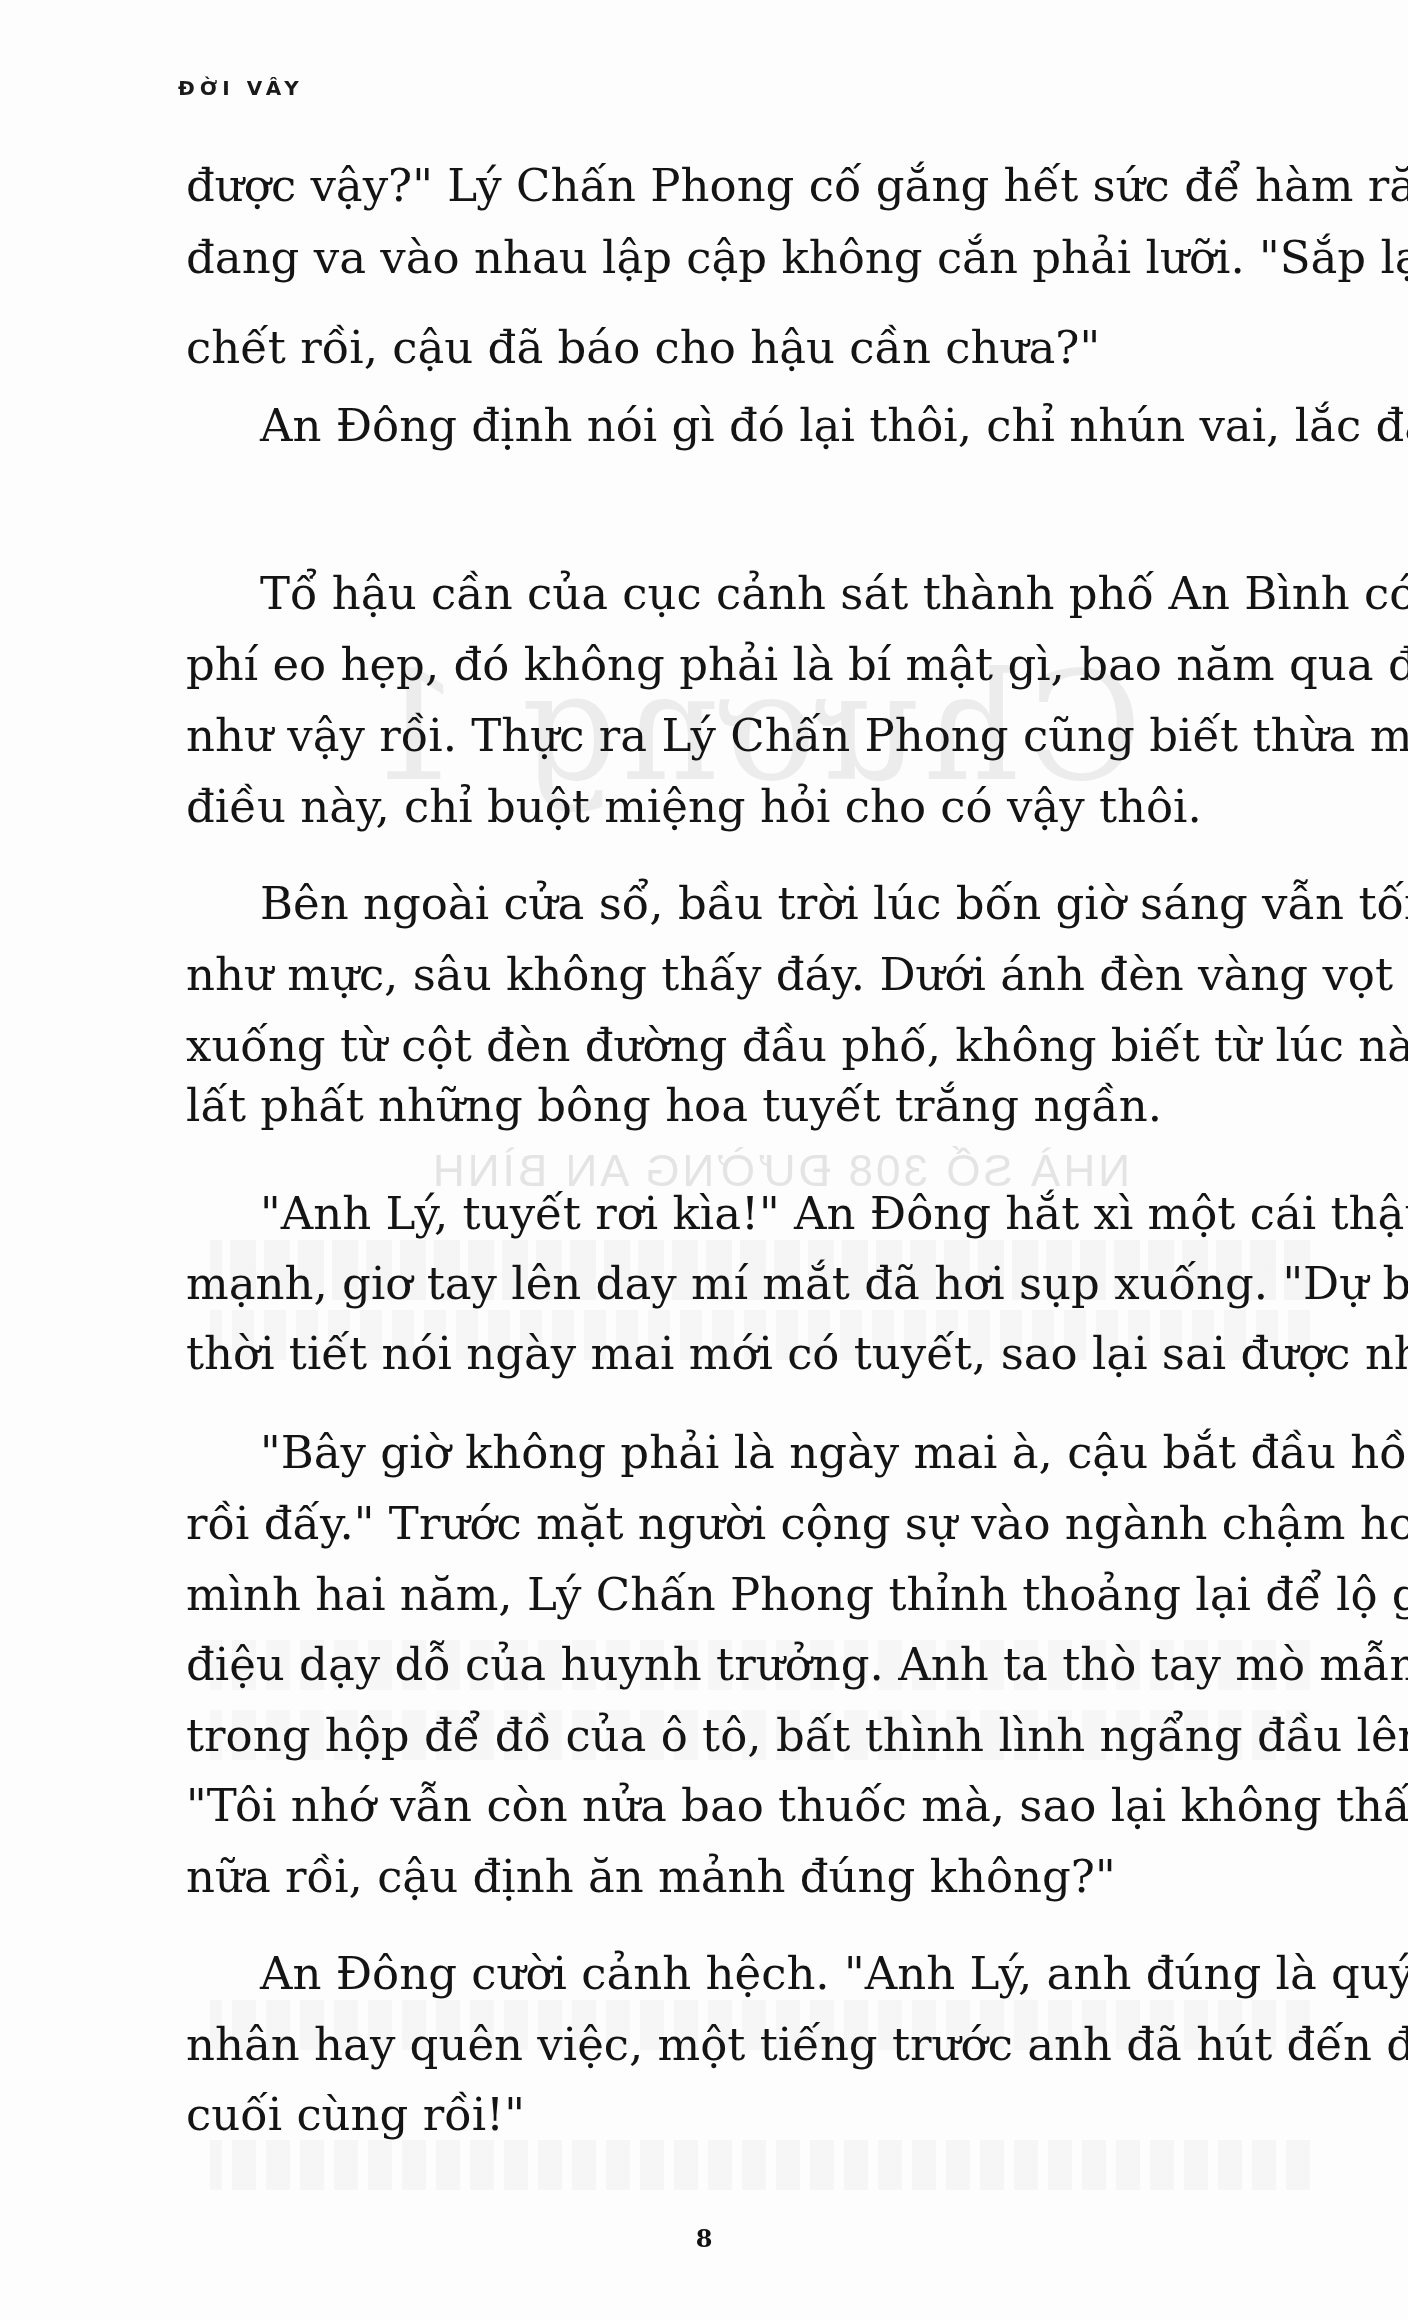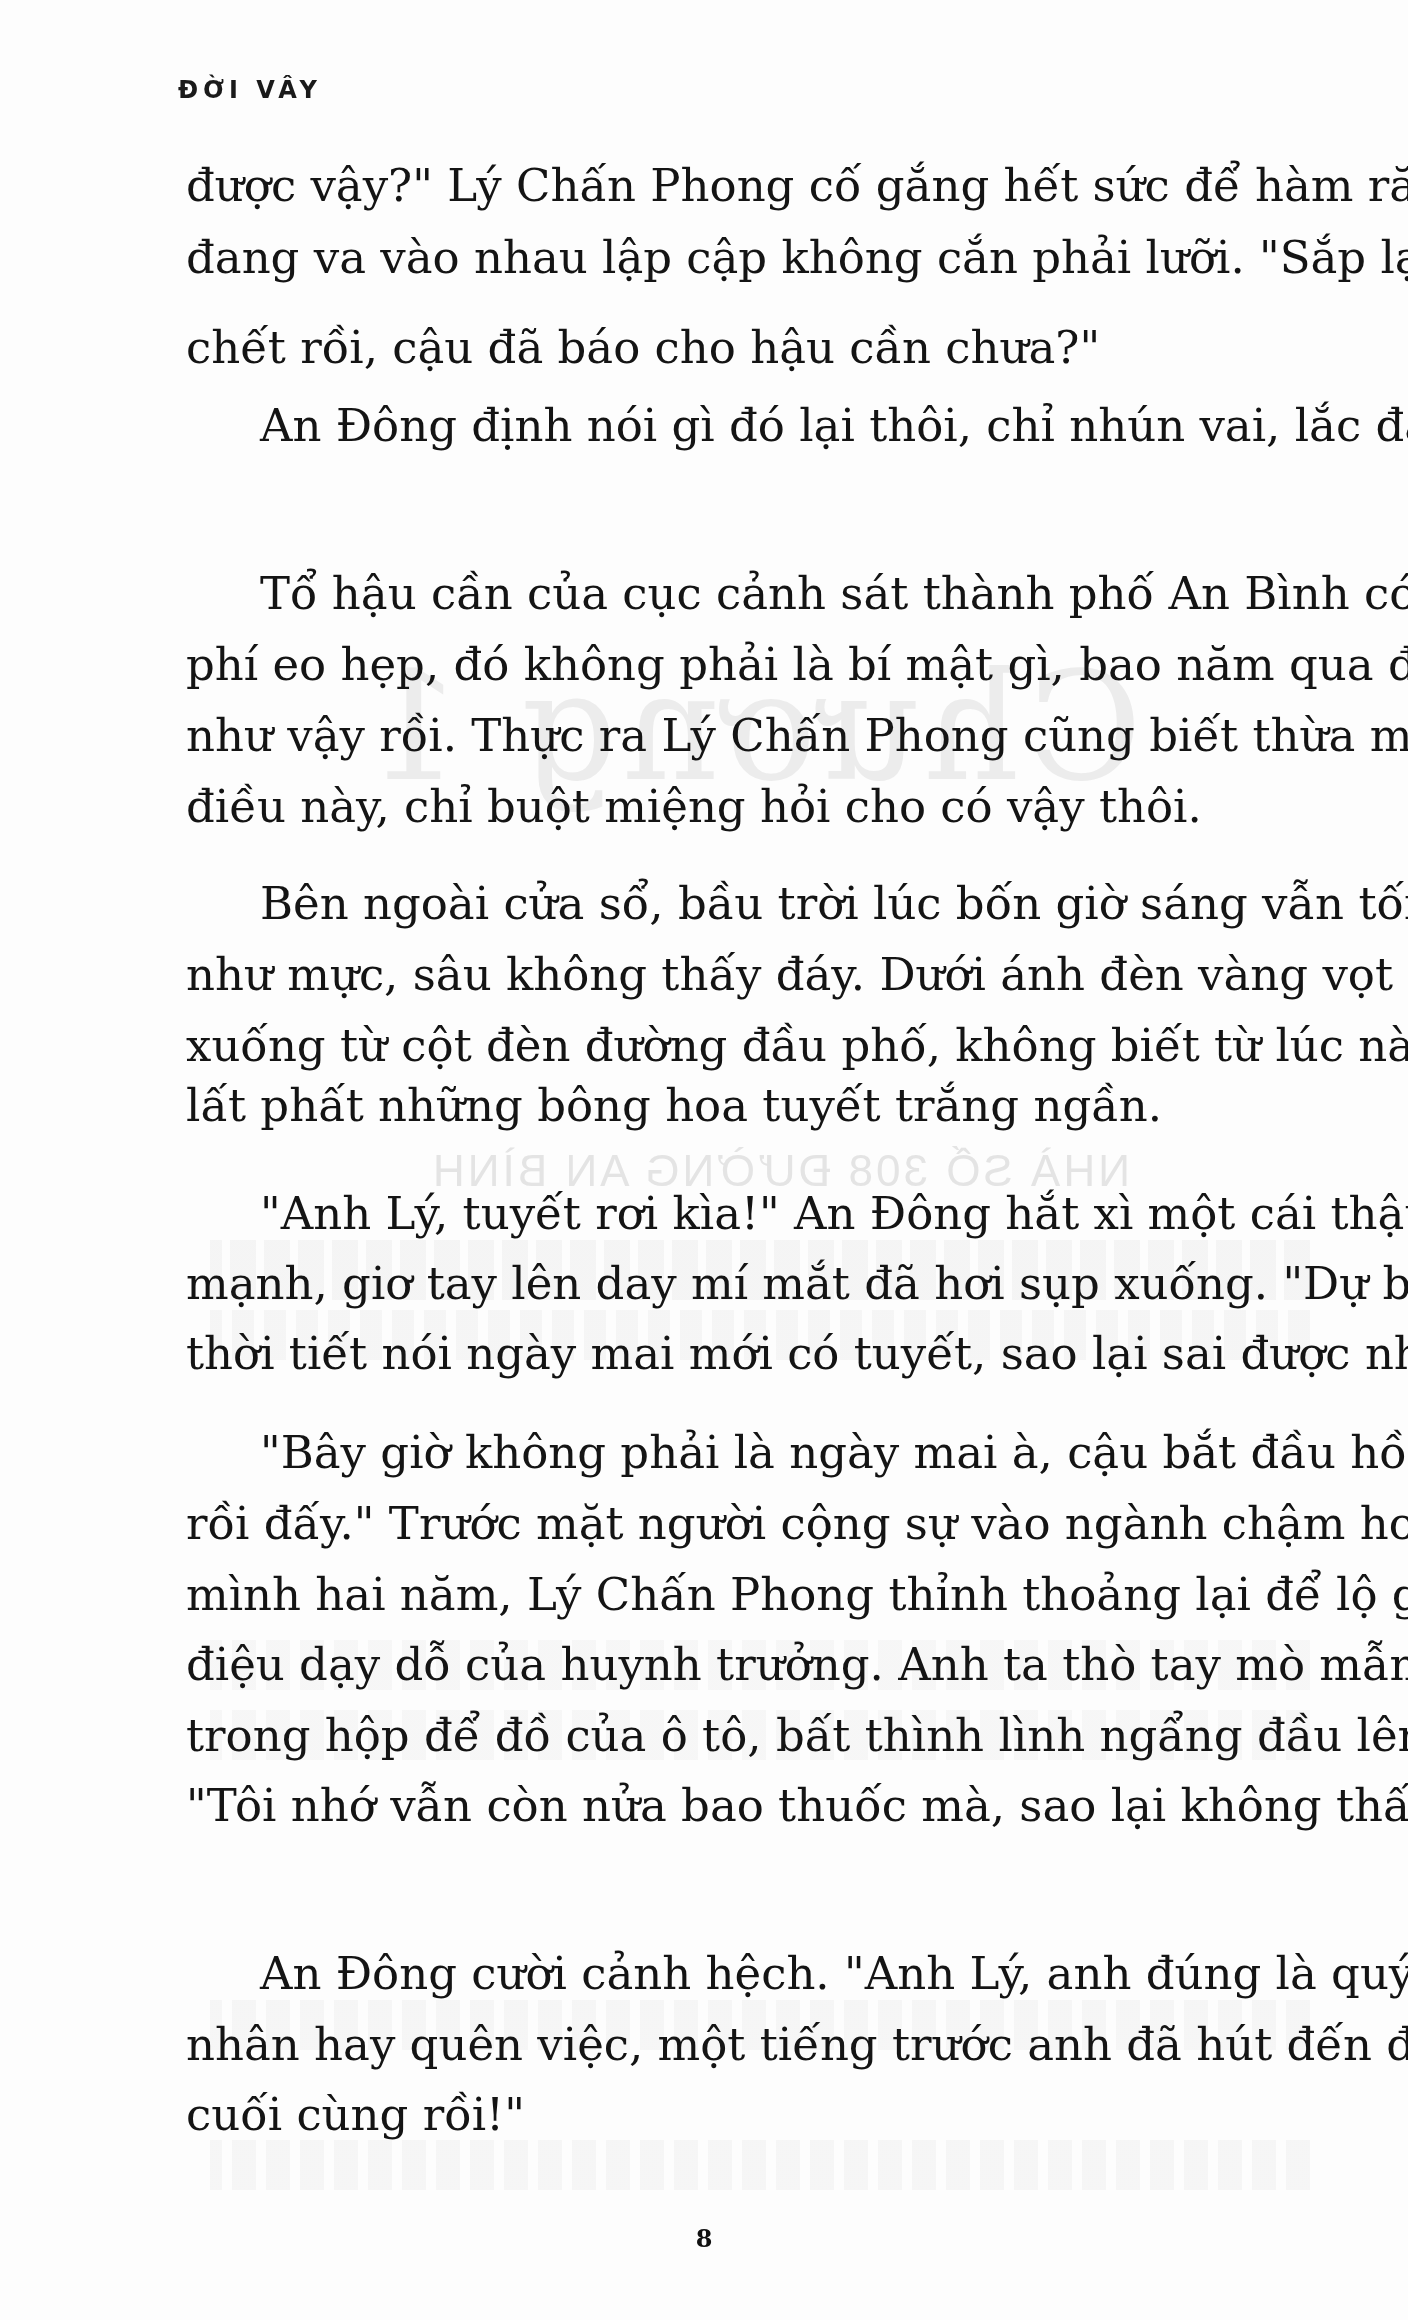--- a/index.html
+++ b/index.html
@@ -44,21 +44,21 @@
   }
   .bleed.line {
     font-size: 44px;
     color: #ededed;
   }
   .running-head {
     position: absolute;
     left: 178px;
     top: 76px;
     font-family: "DejaVu Sans", sans-serif;
-    font-size: 24px;
+    font-size: 20px;
     font-weight: bold;
     letter-spacing: 5px;
     color: #1a1a1a;
   }
   .line {
     position: absolute;
     left: 186px;
     width: 1180px;
     font-size: 45px;
     line-height: 56px;
@@ -121,19 +121,20 @@
   <div class="line indent" style="top:1186px;">"Anh Lý, tuyết rơi kìa!" An Đông hắt xì một cái thật</div>
   <div class="line" style="top:1256px;">mạnh, giơ tay lên day mí mắt đã hơi sụp xuống. "Dự báo</div>
   <div class="line" style="top:1326px;">thời tiết nói ngày mai mới có tuyết, sao lại sai được nhỉ?"</div>
 
   <div class="line indent" style="top:1425px;">"Bây giờ không phải là ngày mai à, cậu bắt đầu hồ đồ</div>
   <div class="line" style="top:1496px;">rồi đấy." Trước mặt người cộng sự vào ngành chậm hơn</div>
   <div class="line" style="top:1567px;">mình hai năm, Lý Chấn Phong thỉnh thoảng lại để lộ giọng</div>
   <div class="line" style="top:1637px;">điệu dạy dỗ của huynh trưởng. Anh ta thò tay mò mẫm</div>
   <div class="line" style="top:1708px;">trong hộp để đồ của ô tô, bất thình lình ngẩng đầu lên.</div>
   <div class="line" style="top:1778px;">"Tôi nhớ vẫn còn nửa bao thuốc mà, sao lại không thấy</div>
+  <div class="line last" style="top:1849px;">nữa rồi, cậu định ăn mảnh đúng không?"</div>
 
   <div class="line indent" style="top:1946px;">An Đông cười cảnh hệch. "Anh Lý, anh đúng là quý</div>
   <div class="line" style="top:2017px;">nhân hay quên việc, một tiếng trước anh đã hút đến điếu</div>
   <div class="line last" style="top:2087px;">cuối cùng rồi!"</div>
 
   <div class="page-number">8</div>
 </div>
 
 </body></html>

